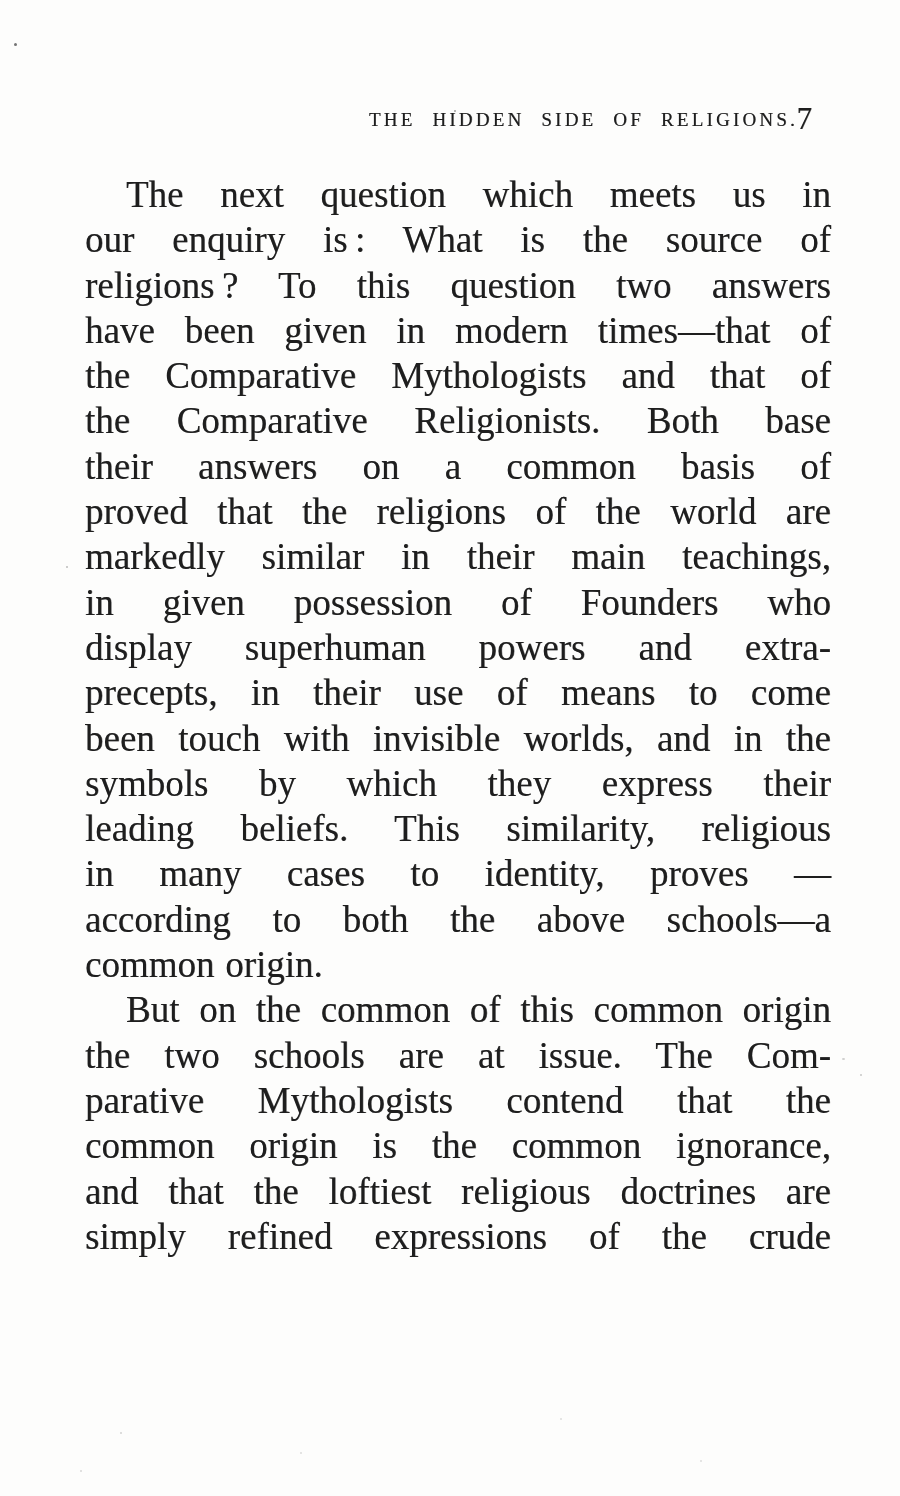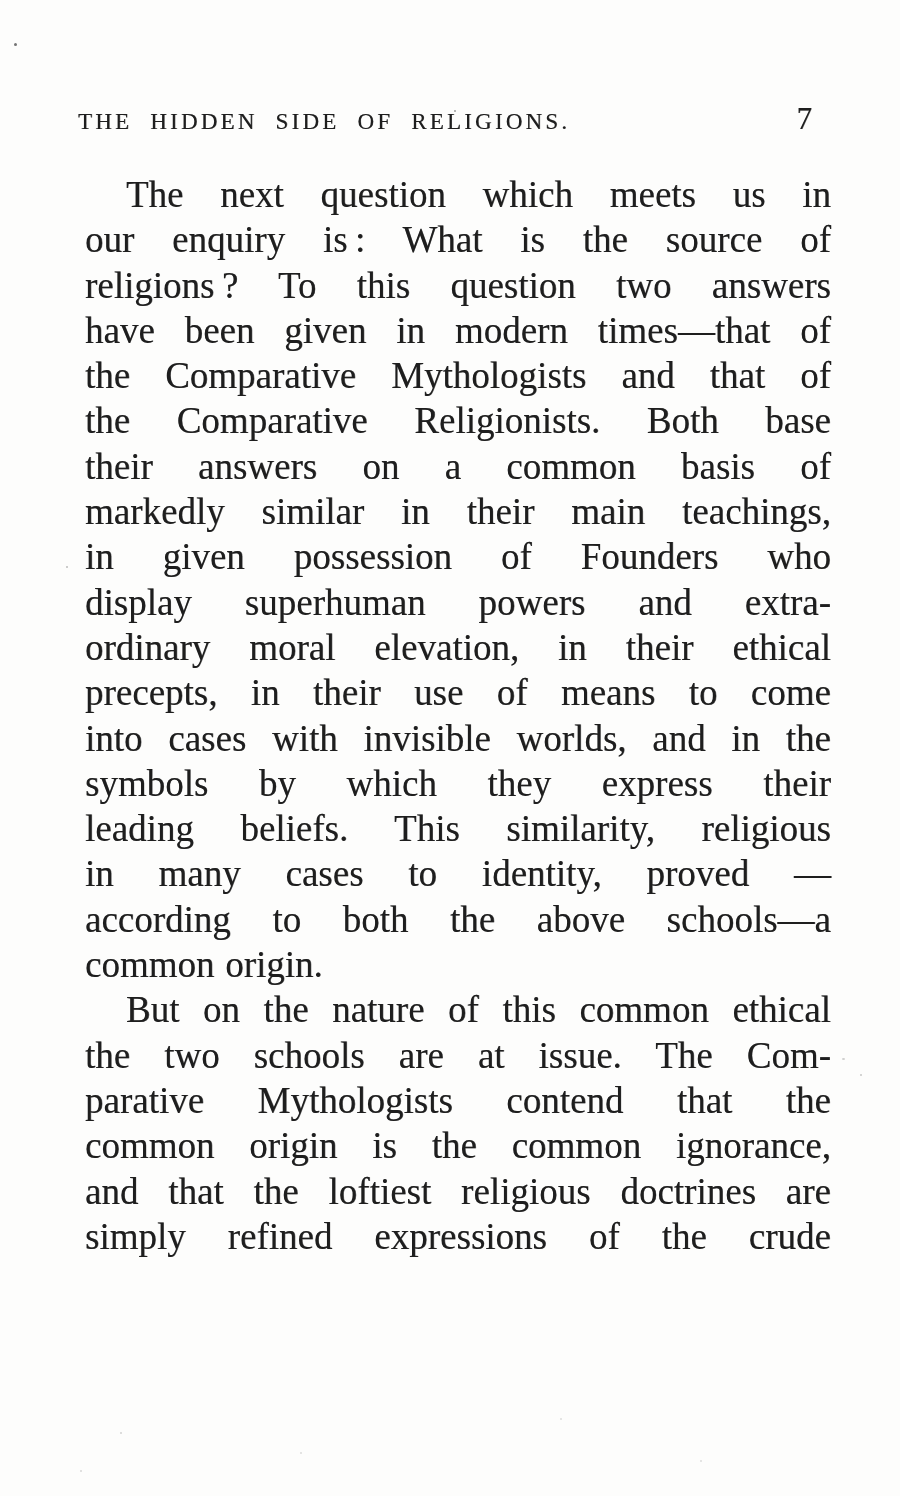--- a/index.html
+++ b/index.html
@@ -24,22 +24,22 @@
     top: 100px;
     left: 78px;
     width: 746px;
     height: 46px;
   }
   .running-title {
     position: absolute;
     top: 9px;
     left: 0;
     right: 26px;
-    text-align: left;
-    font-size: 23px;
+    text-align: right;
+    font-size: 19px;
     letter-spacing: 3.2px;
     word-spacing: 9px;
     white-space: nowrap;
   }
   .page-number {
     position: absolute;
     top: 1px;
     right: 12px;
     font-size: 31px;
   }
@@ -85,32 +85,32 @@
   </div>
 
   <div class="body-text">
     <div class="tline indent">The next question which meets us in</div>
     <div class="tline">our enquiry is : What is the source of</div>
     <div class="tline">religions ? To this question two answers</div>
     <div class="tline">have been given in modern times—that of</div>
     <div class="tline">the Comparative Mythologists and that of</div>
     <div class="tline">the Comparative Religionists. Both base</div>
     <div class="tline">their answers on a common basis of</div>
+    <div class="tline">proved that the religions of the world are</div>
     <div class="tline">markedly similar in their main teachings,</div>
     <div class="tline">in given possession of Founders who</div>
     <div class="tline">display superhuman powers and extra-</div>
-    <div class="tline">ordinary moral elevation, in their ethical</div>
     <div class="tline">precepts, in their use of means to come</div>
-    <div class="tline">into cases with invisible worlds, and in the</div>
+    <div class="tline">been touch with invisible worlds, and in the</div>
     <div class="tline">symbols by which they express their</div>
     <div class="tline">leading beliefs. This similarity, religious</div>
-    <div class="tline">in many cases to identity, proved —</div>
+    <div class="tline">in many cases to identity, proves —</div>
     <div class="tline">according to both the above schools—a</div>
     <div class="tline para-end">common origin.</div>
-    <div class="tline indent">But on the nature of this common ethical</div>
+    <div class="tline indent">But on the common of this common origin</div>
     <div class="tline">the two schools are at issue. The Com-</div>
     <div class="tline">parative Mythologists contend that the</div>
     <div class="tline">common origin is the common ignorance,</div>
     <div class="tline">and that the loftiest religious doctrines are</div>
     <div class="tline">simply refined expressions of the crude</div>
   </div>
 
   <div class="speck s1"></div>
   <div class="speck s2"></div>
   <div class="speck s3"></div>

